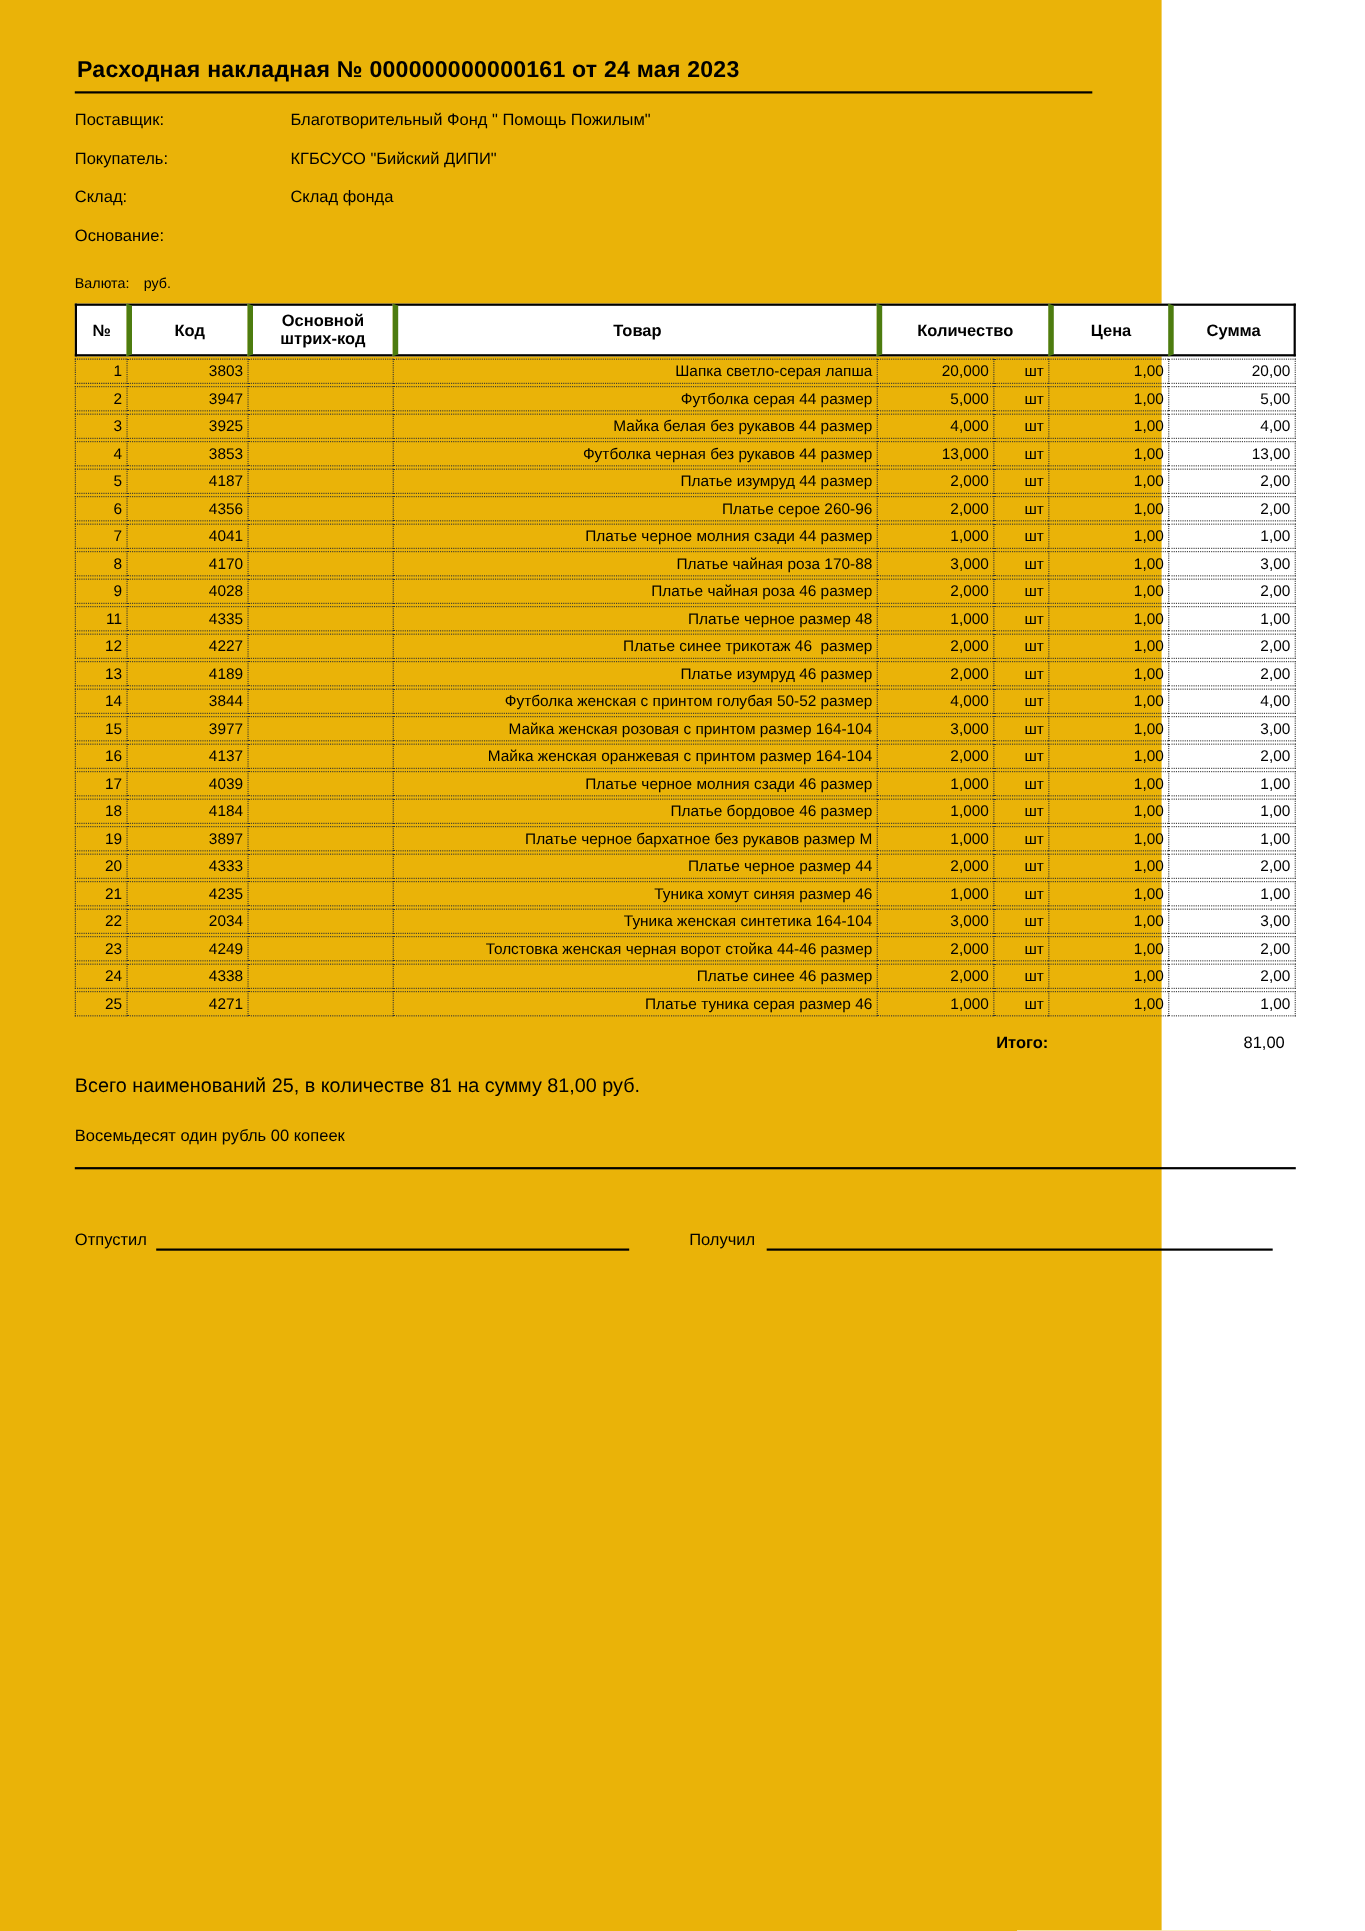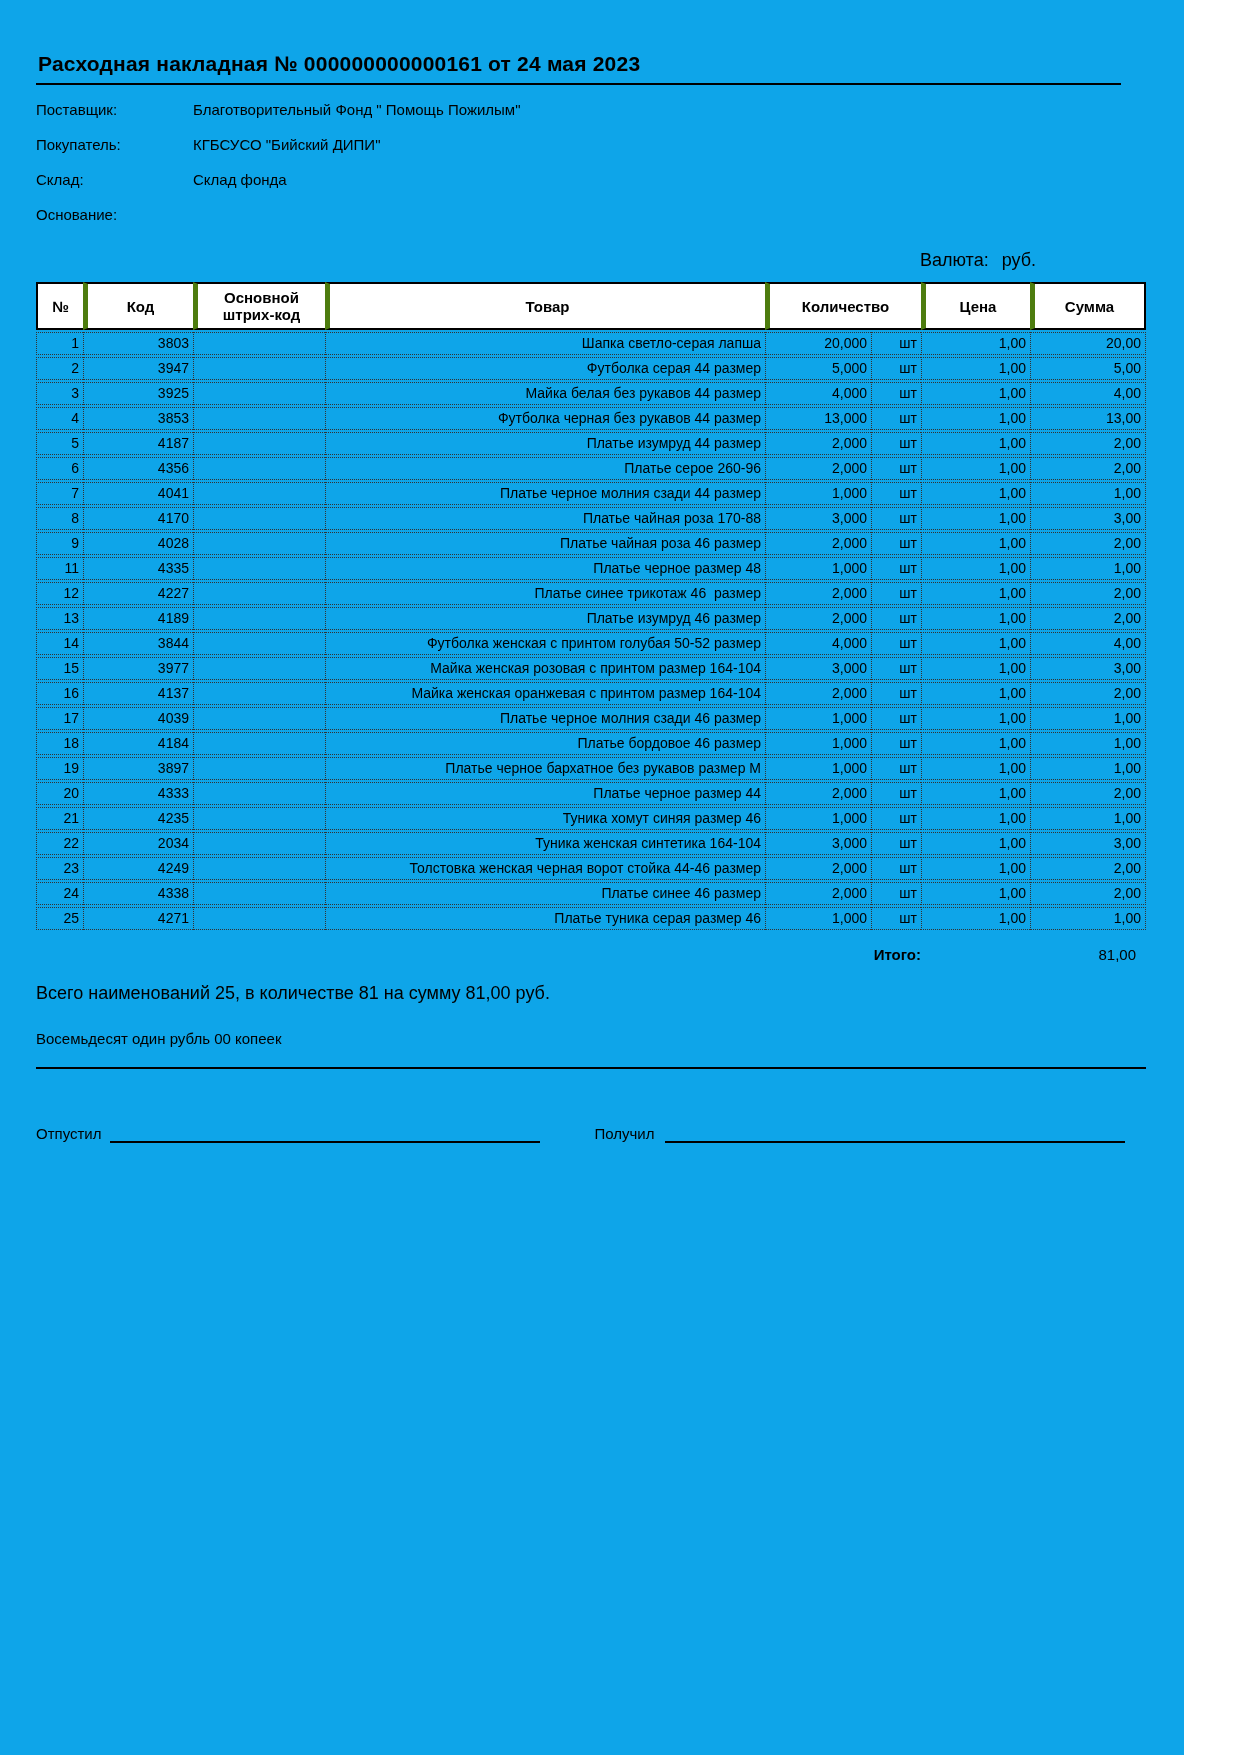--- a/index.html
+++ b/index.html
@@ -1,33 +1,33 @@
 <!DOCTYPE html>
 <html><head>
 <meta charset="utf-8">
 <style>
   html,body { margin:0; padding:0; background:#ffffff; }
   body {
     width:1241px; height:1755px;
     font-family:"Liberation Sans", sans-serif;
     color:#000; -webkit-font-smoothing:antialiased;
   }
-  .page { box-sizing:border-box; width:1184px; height:1755px; padding:52px 63px 0 36px; background:#0ea5e9; }
+  .page { box-sizing:border-box; width:1056px; height:1755px; padding:52px 63px 0 68px; background:#eab308; }
 
   .doc-title {
     font-size:21px; font-weight:bold; margin:0; padding:0 0 7px 2px;
     border-bottom:2px solid #000; letter-spacing:0.2px;
   }
 
   .fields { margin-top:16px; }
-  .field { display:flex; margin-bottom:17px; font-size:15px; line-height:18px; }
+  .field { display:flex; margin-bottom:17px; font-size:15px; line-height:18px;gap:39px; }
   .field-label { flex:0 0 157px; }
   .field-value { white-space:pre; }
 
-  .currency-line { font-size:18px; text-align:right; padding-right:85px; margin-top:26px; margin-bottom:9px; }
+  .currency-line { font-size:13px; padding-right:85px; margin-top:26px; margin-bottom:9px; }
   .currency-value { margin-left:13px; }
 
   table.items { width:1110px; table-layout:fixed; border-collapse:separate; border-spacing:0 2px; }
   col.c1{width:47px;} col.c2{width:110px;} col.c3{width:132px;} col.c4{width:440px;}
   col.c5{width:106px;} col.c6{width:50px;} col.c7{width:109px;} col.c8{width:116px;}
 
   thead th {
     font-size:15px; font-weight:bold; text-align:center; vertical-align:middle;
     border-top:2px solid #000; border-bottom:2px solid #000; border-left:5px solid #4d7c0f;
     height:40px; padding:2px 3px; box-sizing:content-box; background:#fff;

